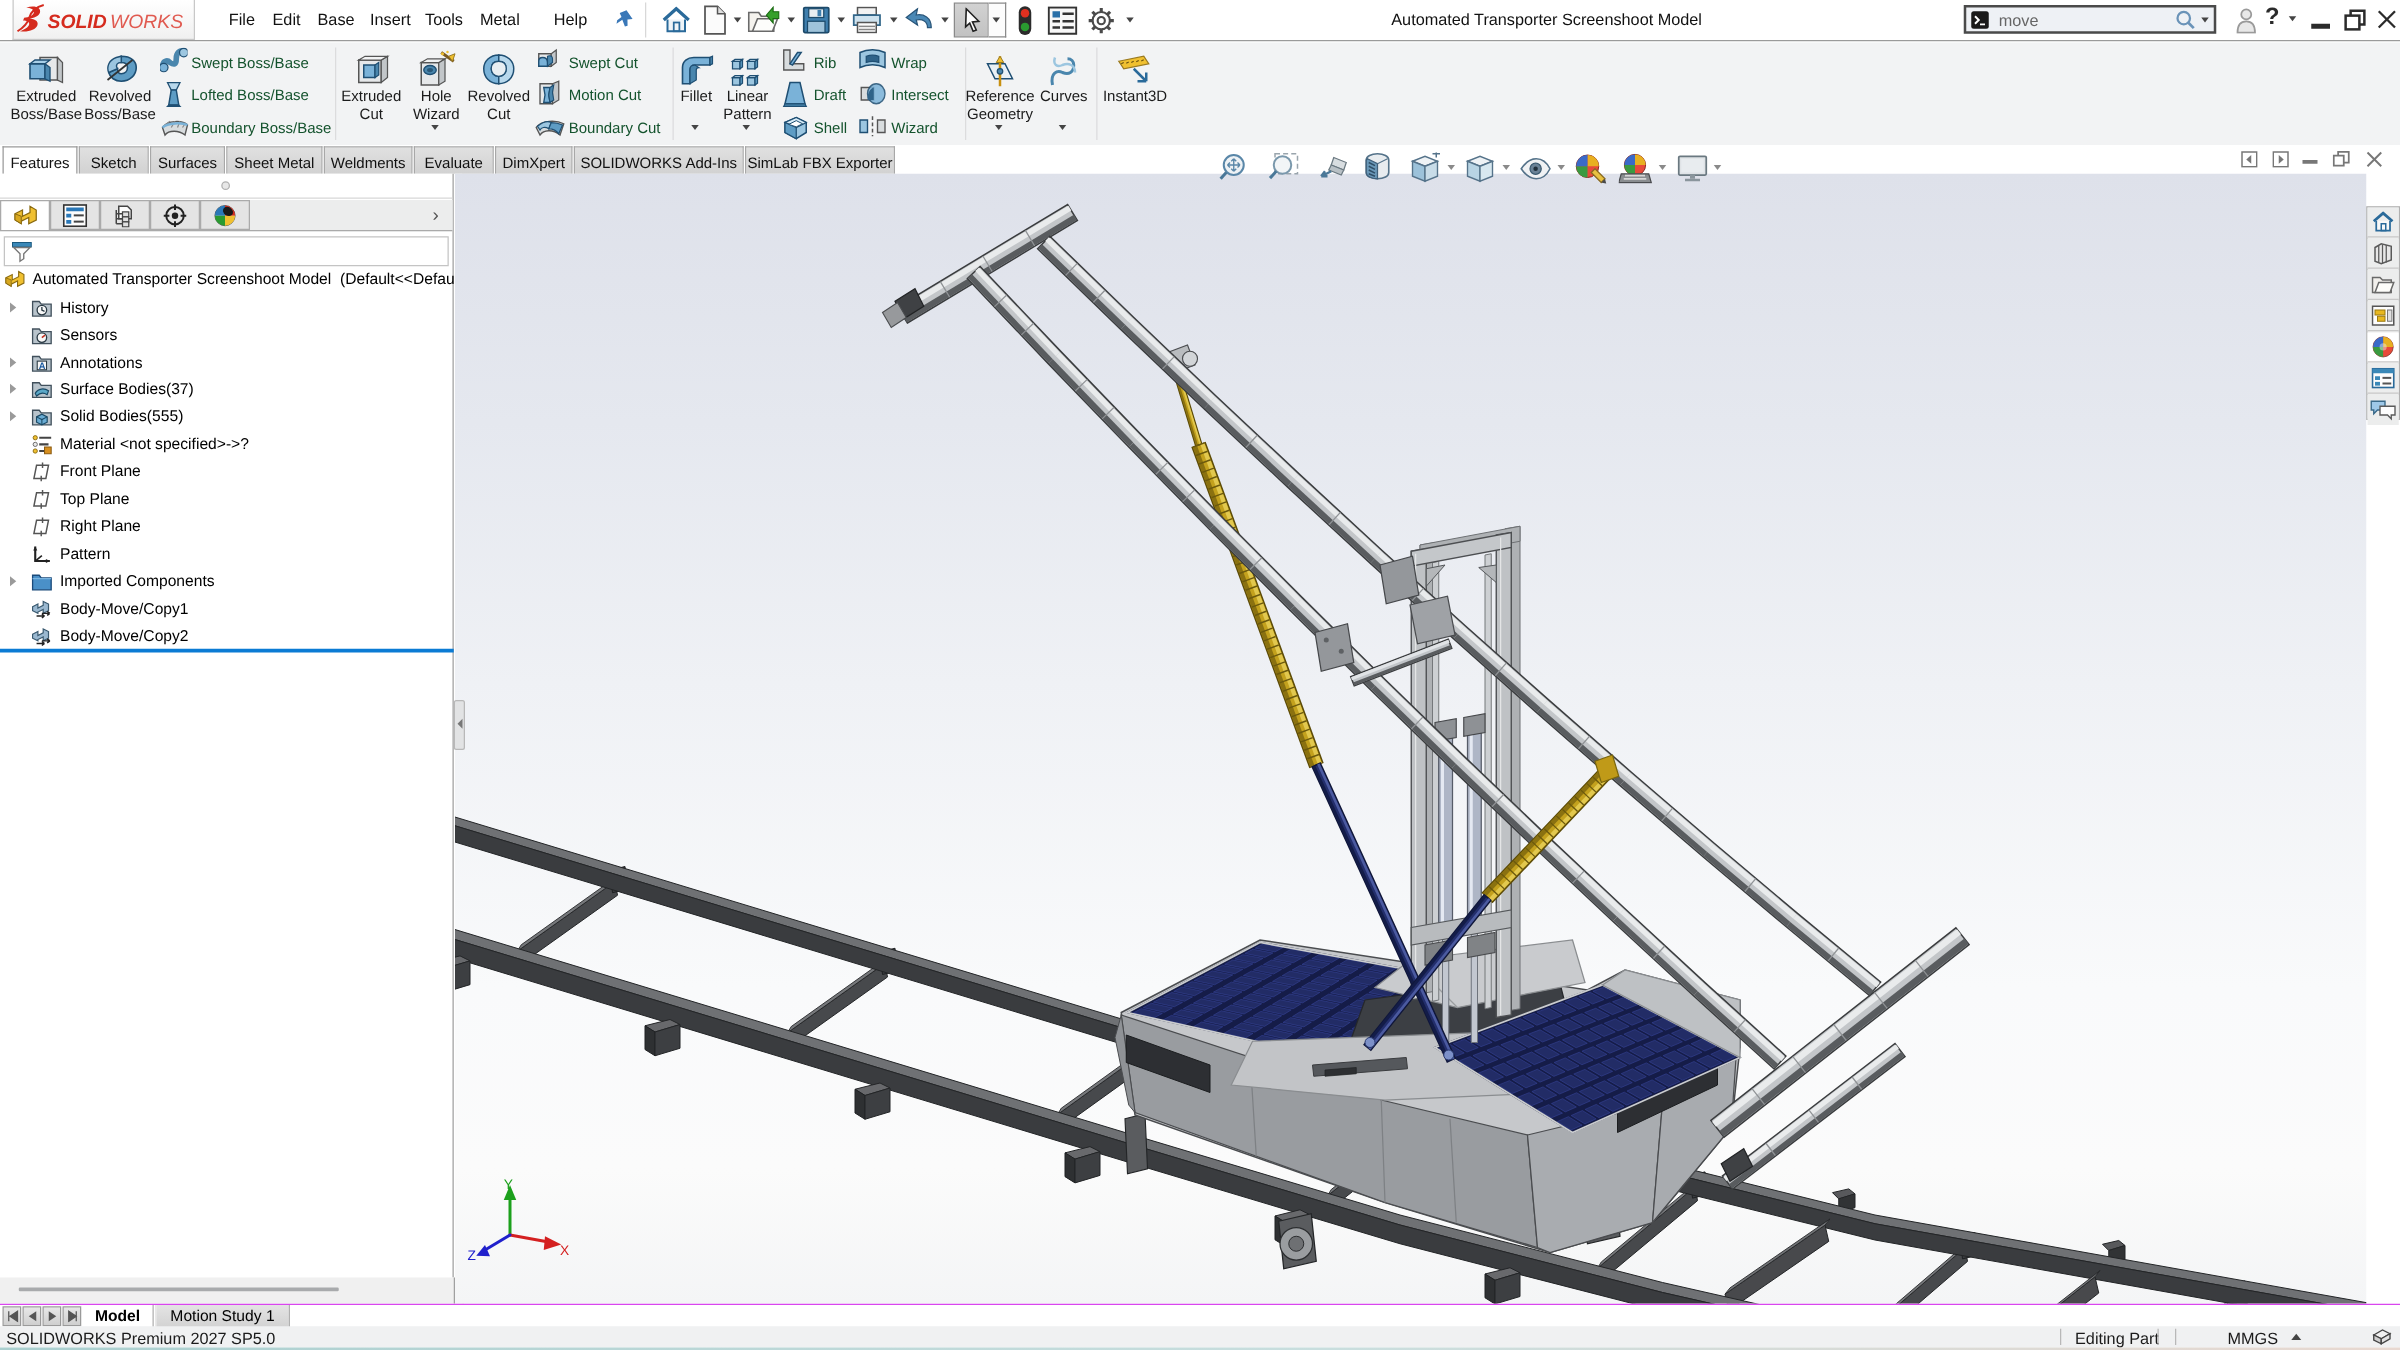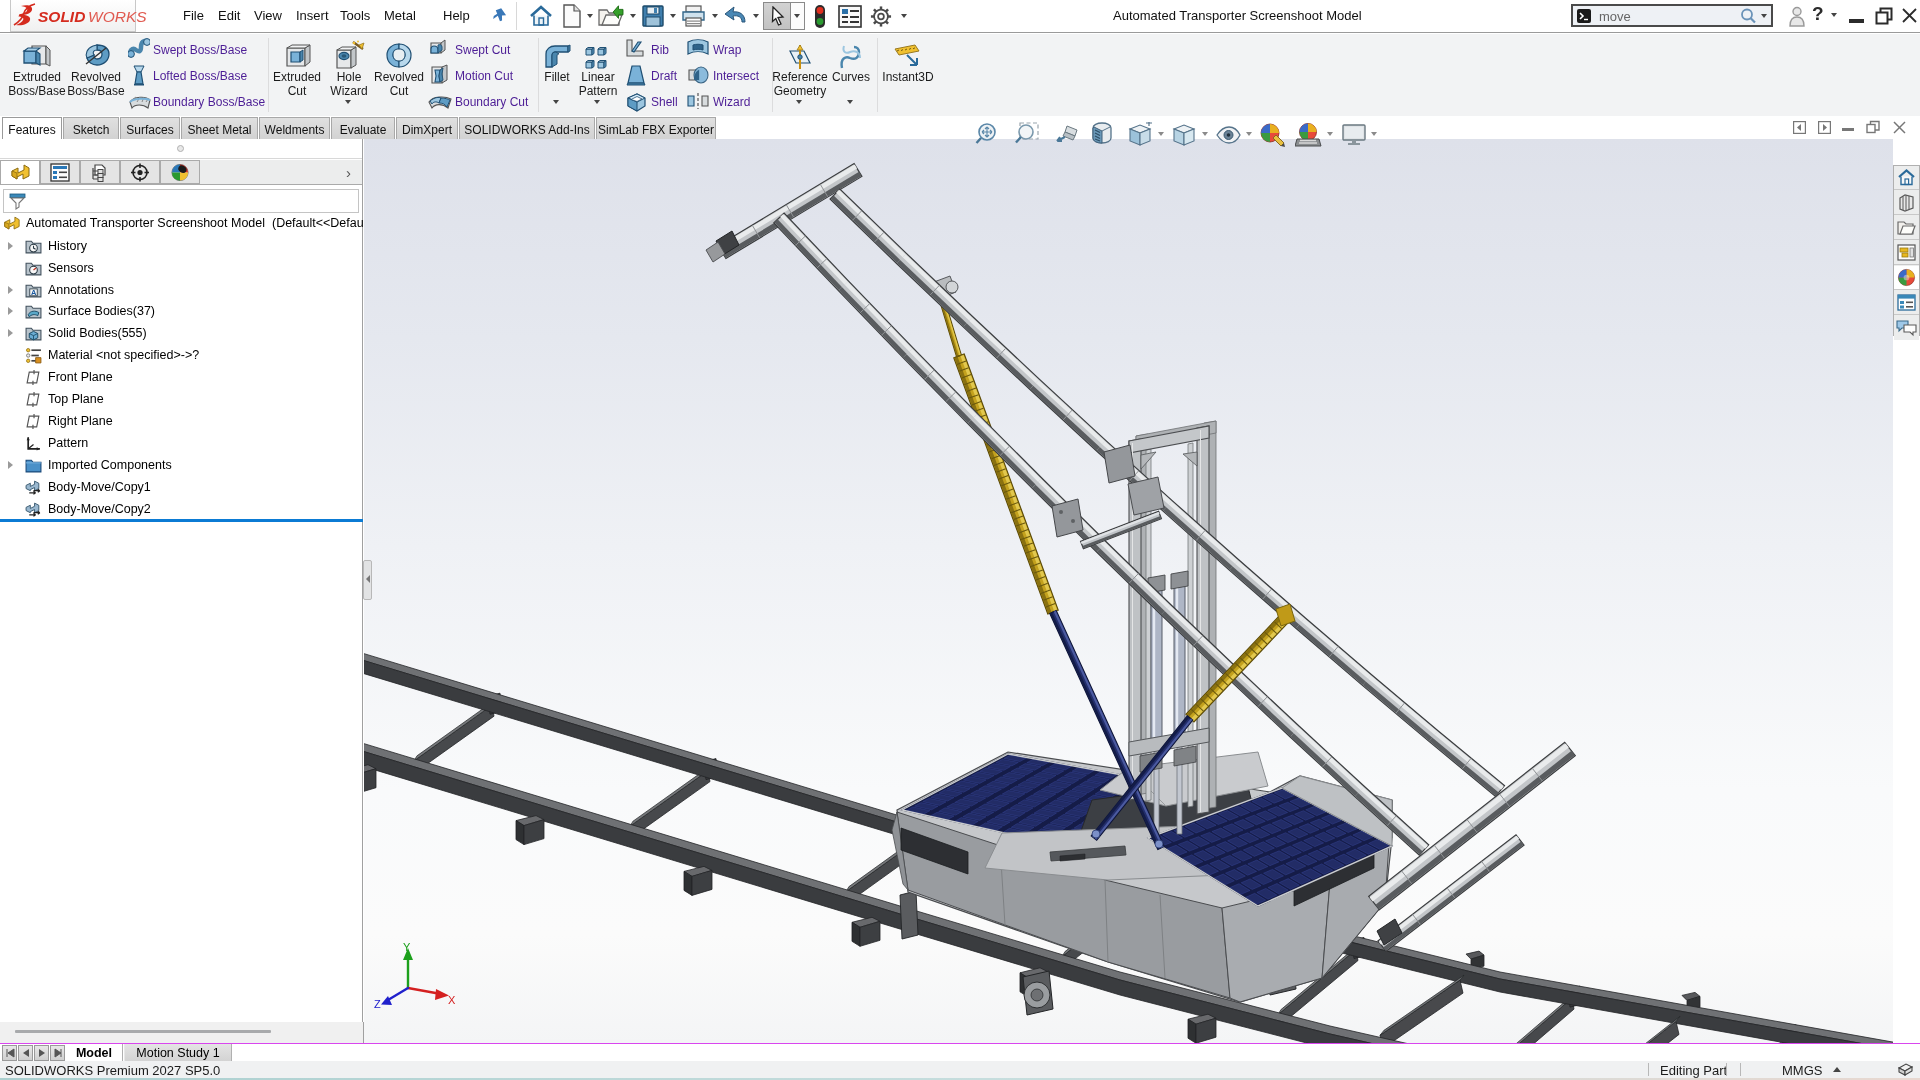--- a/index.html
+++ b/index.html
@@ -1,30 +1,30 @@
 <!DOCTYPE html>
 <html><head>
 <meta charset="utf-8">
 <style>
 * { margin:0; padding:0; box-sizing:border-box; }
 html,body { width:1920px; height:1080px; overflow:hidden; font-family:"Liberation Sans", sans-serif; }
 #app { position:absolute; left:0; top:0; width:1920px; height:1080px; background:#fff; }
 .abs { position:absolute; }
 
 #titlebar { position:absolute; left:0; top:0; width:1920px; height:33px; background:#ffffff; border-bottom:1px solid #9a9a9a; }
-#logobox { position:absolute; left:10px; top:0px; width:126px; height:32px; background:linear-gradient(#ffffff,#f0f0f0); border:1px solid #c8c8c8; border-top:none; }
+#logobox { position:absolute; left:10px; top:0px; width:146px; height:32px; background:linear-gradient(#ffffff,#f0f0f0); border:1px solid #c8c8c8; border-top:none; }
 .menuitem { position:absolute; top:8px; font-size:13px; color:#111; }
 .tbsep { position:absolute; top:2px; width:1px; height:28px; background:#d8d8d8; }
 .caret { position:absolute; width:0; height:0; border-left:3.5px solid transparent; border-right:3.5px solid transparent; border-top:4px solid #444; }
 #searchbox { position:absolute; left:1571px; top:4px; width:202px; height:23px; background:#eef1f5; border:2px solid #4a4a4a; }
 
 #ribbon { position:absolute; left:0; top:34px; width:1920px; height:82px; background:#f2f3f4; }
 .rsep { position:absolute; top:4px; width:1px; height:74px; background:#dcdcdd; }
 .rlabel { position:absolute; font-size:12px; color:#1b1b1b; text-align:center; line-height:14px; }
-.slabel { position:absolute; font-size:12px; color:#4c1d95; white-space:nowrap; }
+.slabel { position:absolute; font-size:12px; color:#14532d; white-space:nowrap; }
 
 #tabrow { position:absolute; left:0; top:116px; width:1920px; height:23px; background:#ffffff; }
 .rtab { position:absolute; top:1px; height:22px; background:linear-gradient(#e0e0e0,#d2d2d2); border:1px solid #a8a8a8; border-bottom:none; font-size:12px; color:#111; text-align:center; padding-top:5px; white-space:nowrap; }
 .rtab.sel { background:#ffffff; border-color:#9a9a9a; }
 
 #leftpanel { position:absolute; left:0; top:139px; width:363px; height:883px; background:#ffffff; border-right:1px solid #a0a0a0; }
 #lpscroll { position:absolute; left:0; top:1022px; width:364px; height:21px; background:#f0f0f0; border-right:1px solid #a0a0a0; }
 .ftab { position:absolute; top:0; width:40px; height:24px; background:#e4e4e4; border:1px solid #aaaaaa; }
 .ftab.sel { background:#ffffff; border-bottom:none; }
 .trow { position:absolute; left:0; width:363px; height:22px; font-size:12.5px; color:#000; }
@@ -49,21 +49,21 @@
     <div id="logobox">
       <svg width="144" height="30" viewBox="0 0 144 30" style="position:absolute;left:0;top:1px">
         <path d="M10 5 C17 3 22 5 21 9 C20.2 12 16 13.5 12 14 C16 14 20 15.5 19 19 C17.8 23 11 25 5 24 C8 22.8 11.5 21 12.3 18.5 C13 16.3 10 15.6 7.5 15.4 L8.3 13.2 C12 12.8 15.5 11.5 16.2 9 C16.9 6.5 13 5.5 10 5 Z" fill="#d52b1e"></path>
         <path d="M3 24 C8 21 11 18 12.5 13 C14 8 18 4.5 24 3" fill="none" stroke="#d52b1e" stroke-width="1.6"></path>
         <text x="27" y="21" font-family="Liberation Sans" font-size="15.5" font-weight="bold" font-style="italic" fill="#d52b1e">SOLID</text>
         <text x="77" y="21" font-family="Liberation Sans" font-size="15.5" font-style="italic" fill="#e05a50">WORKS</text>
       </svg>
     </div>
     <div class="menuitem" style="left:183px">File</div>
     <div class="menuitem" style="left:218px">Edit</div>
-    <div class="menuitem" style="left:254px">View</div>
+    <div class="menuitem" style="left:254px">Base</div>
     <div class="menuitem" style="left:296px">Insert</div>
     <div class="menuitem" style="left:340px">Tools</div>
     <div class="menuitem" style="left:384px">Metal</div>
     <div class="menuitem" style="left:443px">Help</div>
     <svg class="abs" style="left:490px;top:6px" width="18" height="20" viewBox="0 0 18 20">
       <path d="M10 2 L16 8 L12 9 L13 14 L11 15 L8 10 L4 14 L4 11 L7 8 L5 5 Z" fill="#3a78b8" transform="rotate(10 9 9)"></path>
     </svg>
     <div class="tbsep" style="left:516px"></div>
 
     <svg class="abs" style="left:529px;top:5px" width="24" height="22" viewBox="0 0 24 22">

